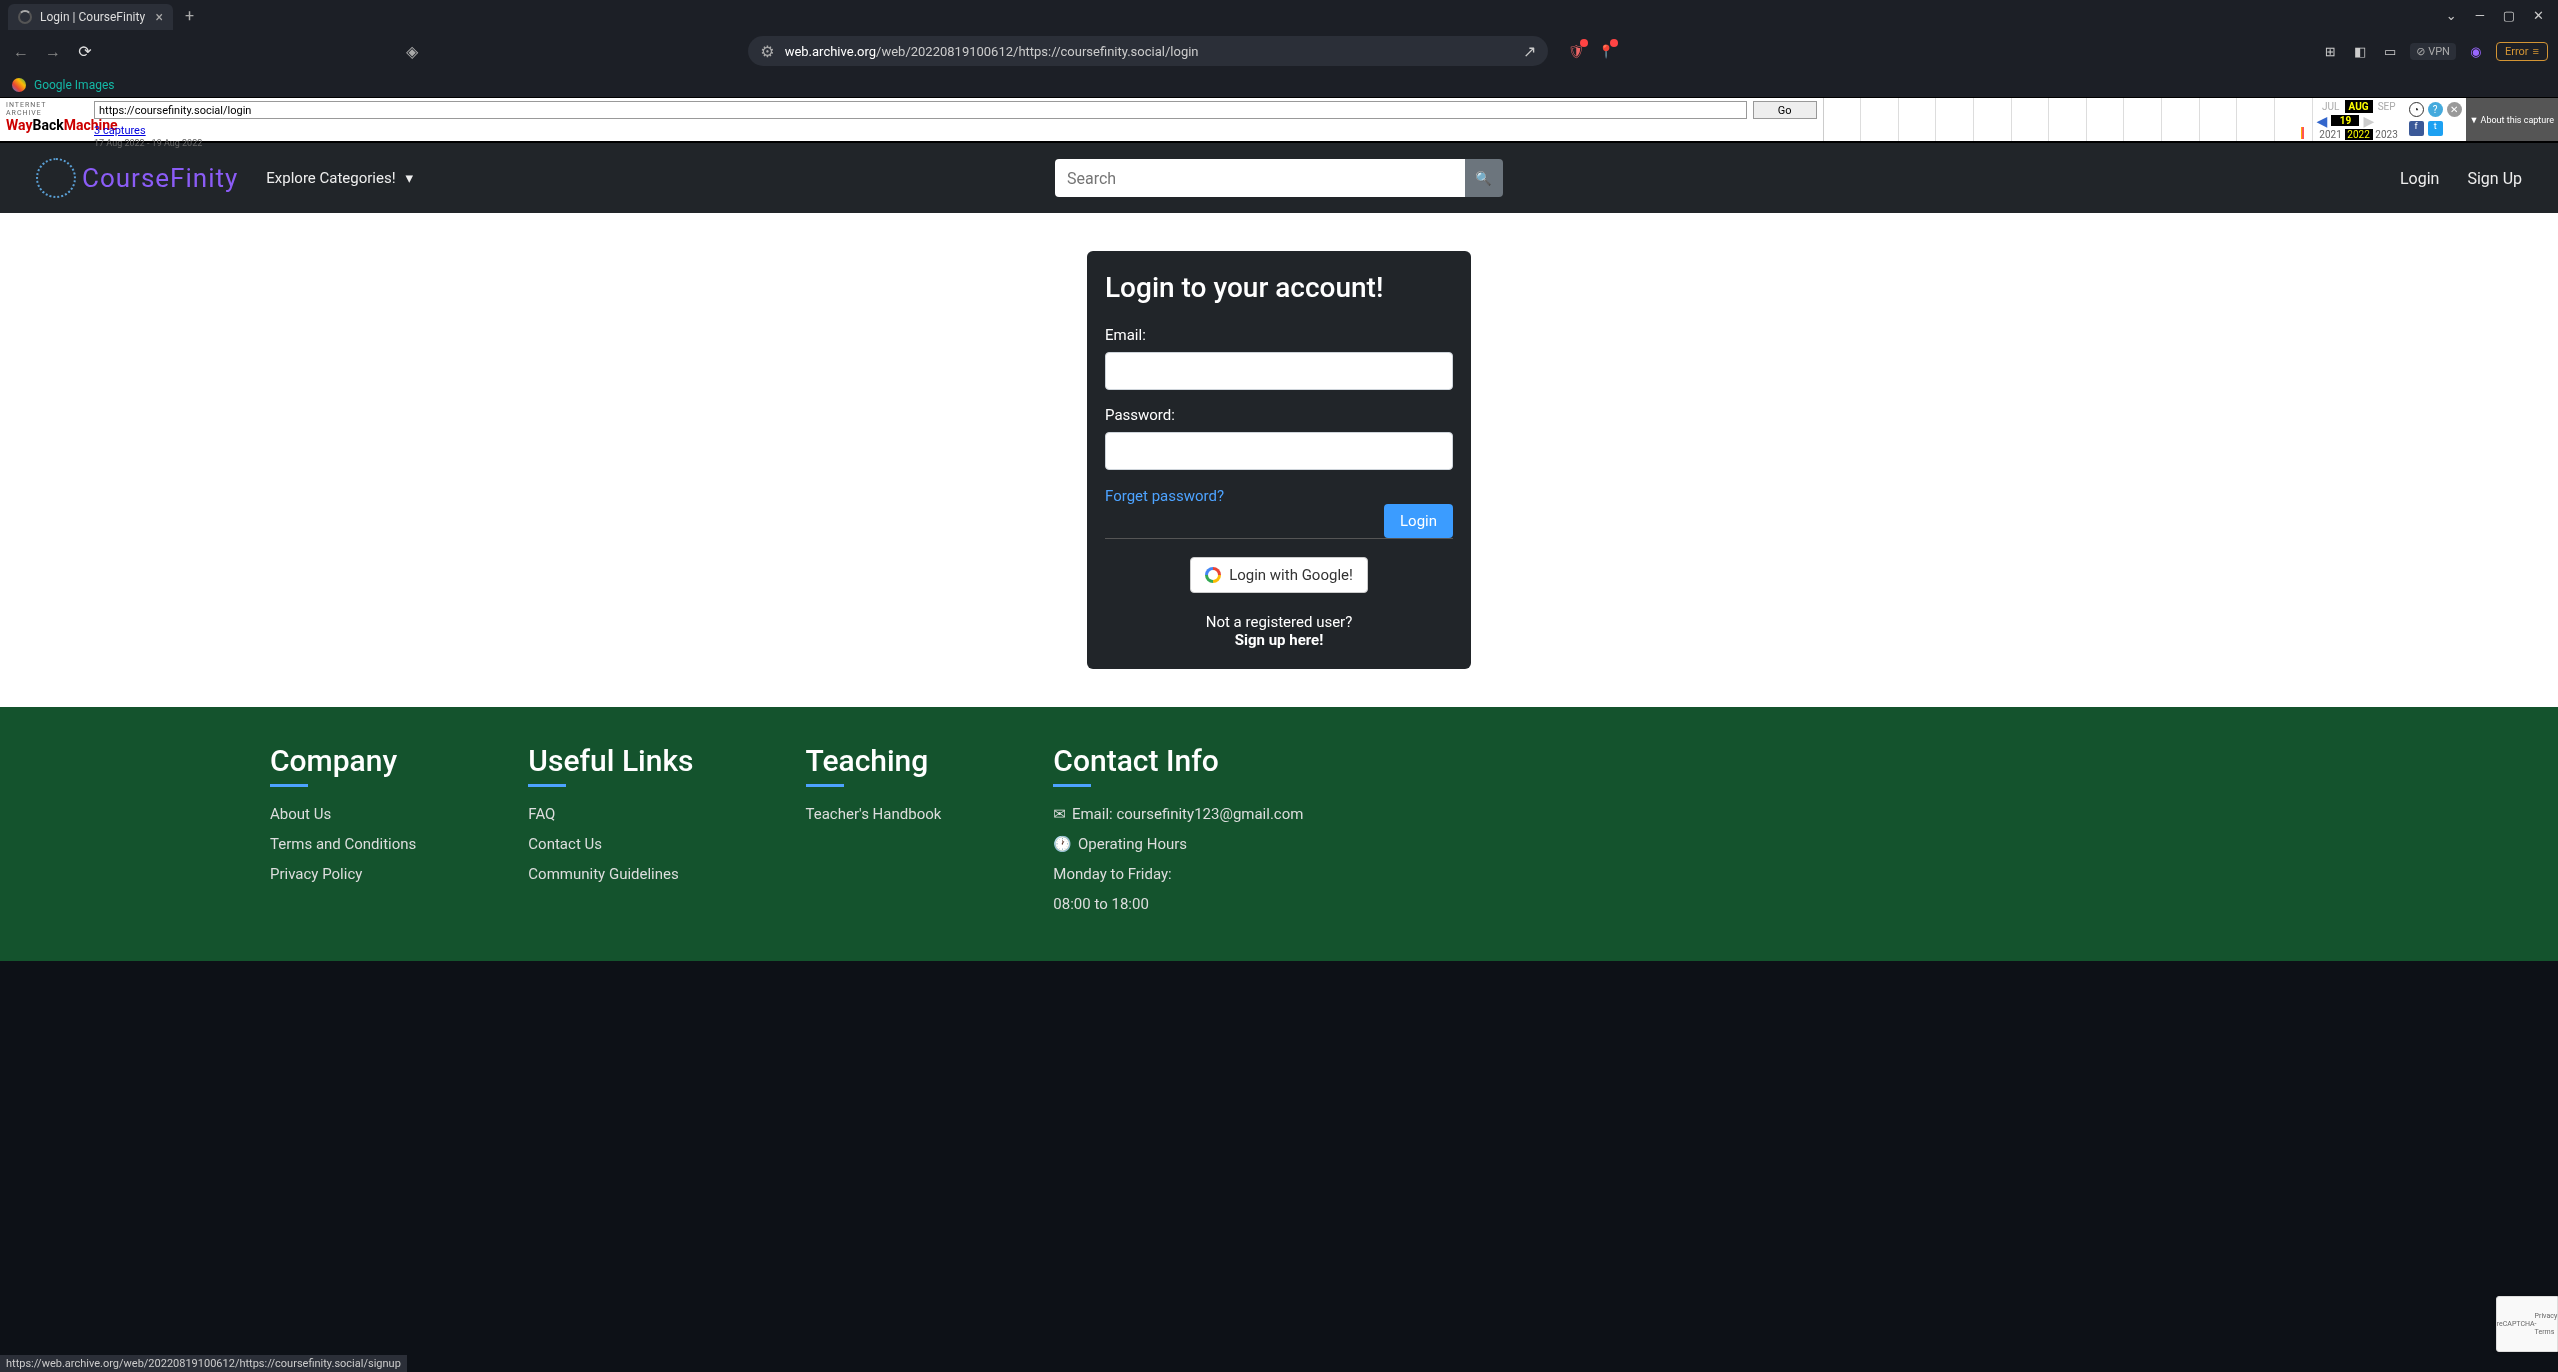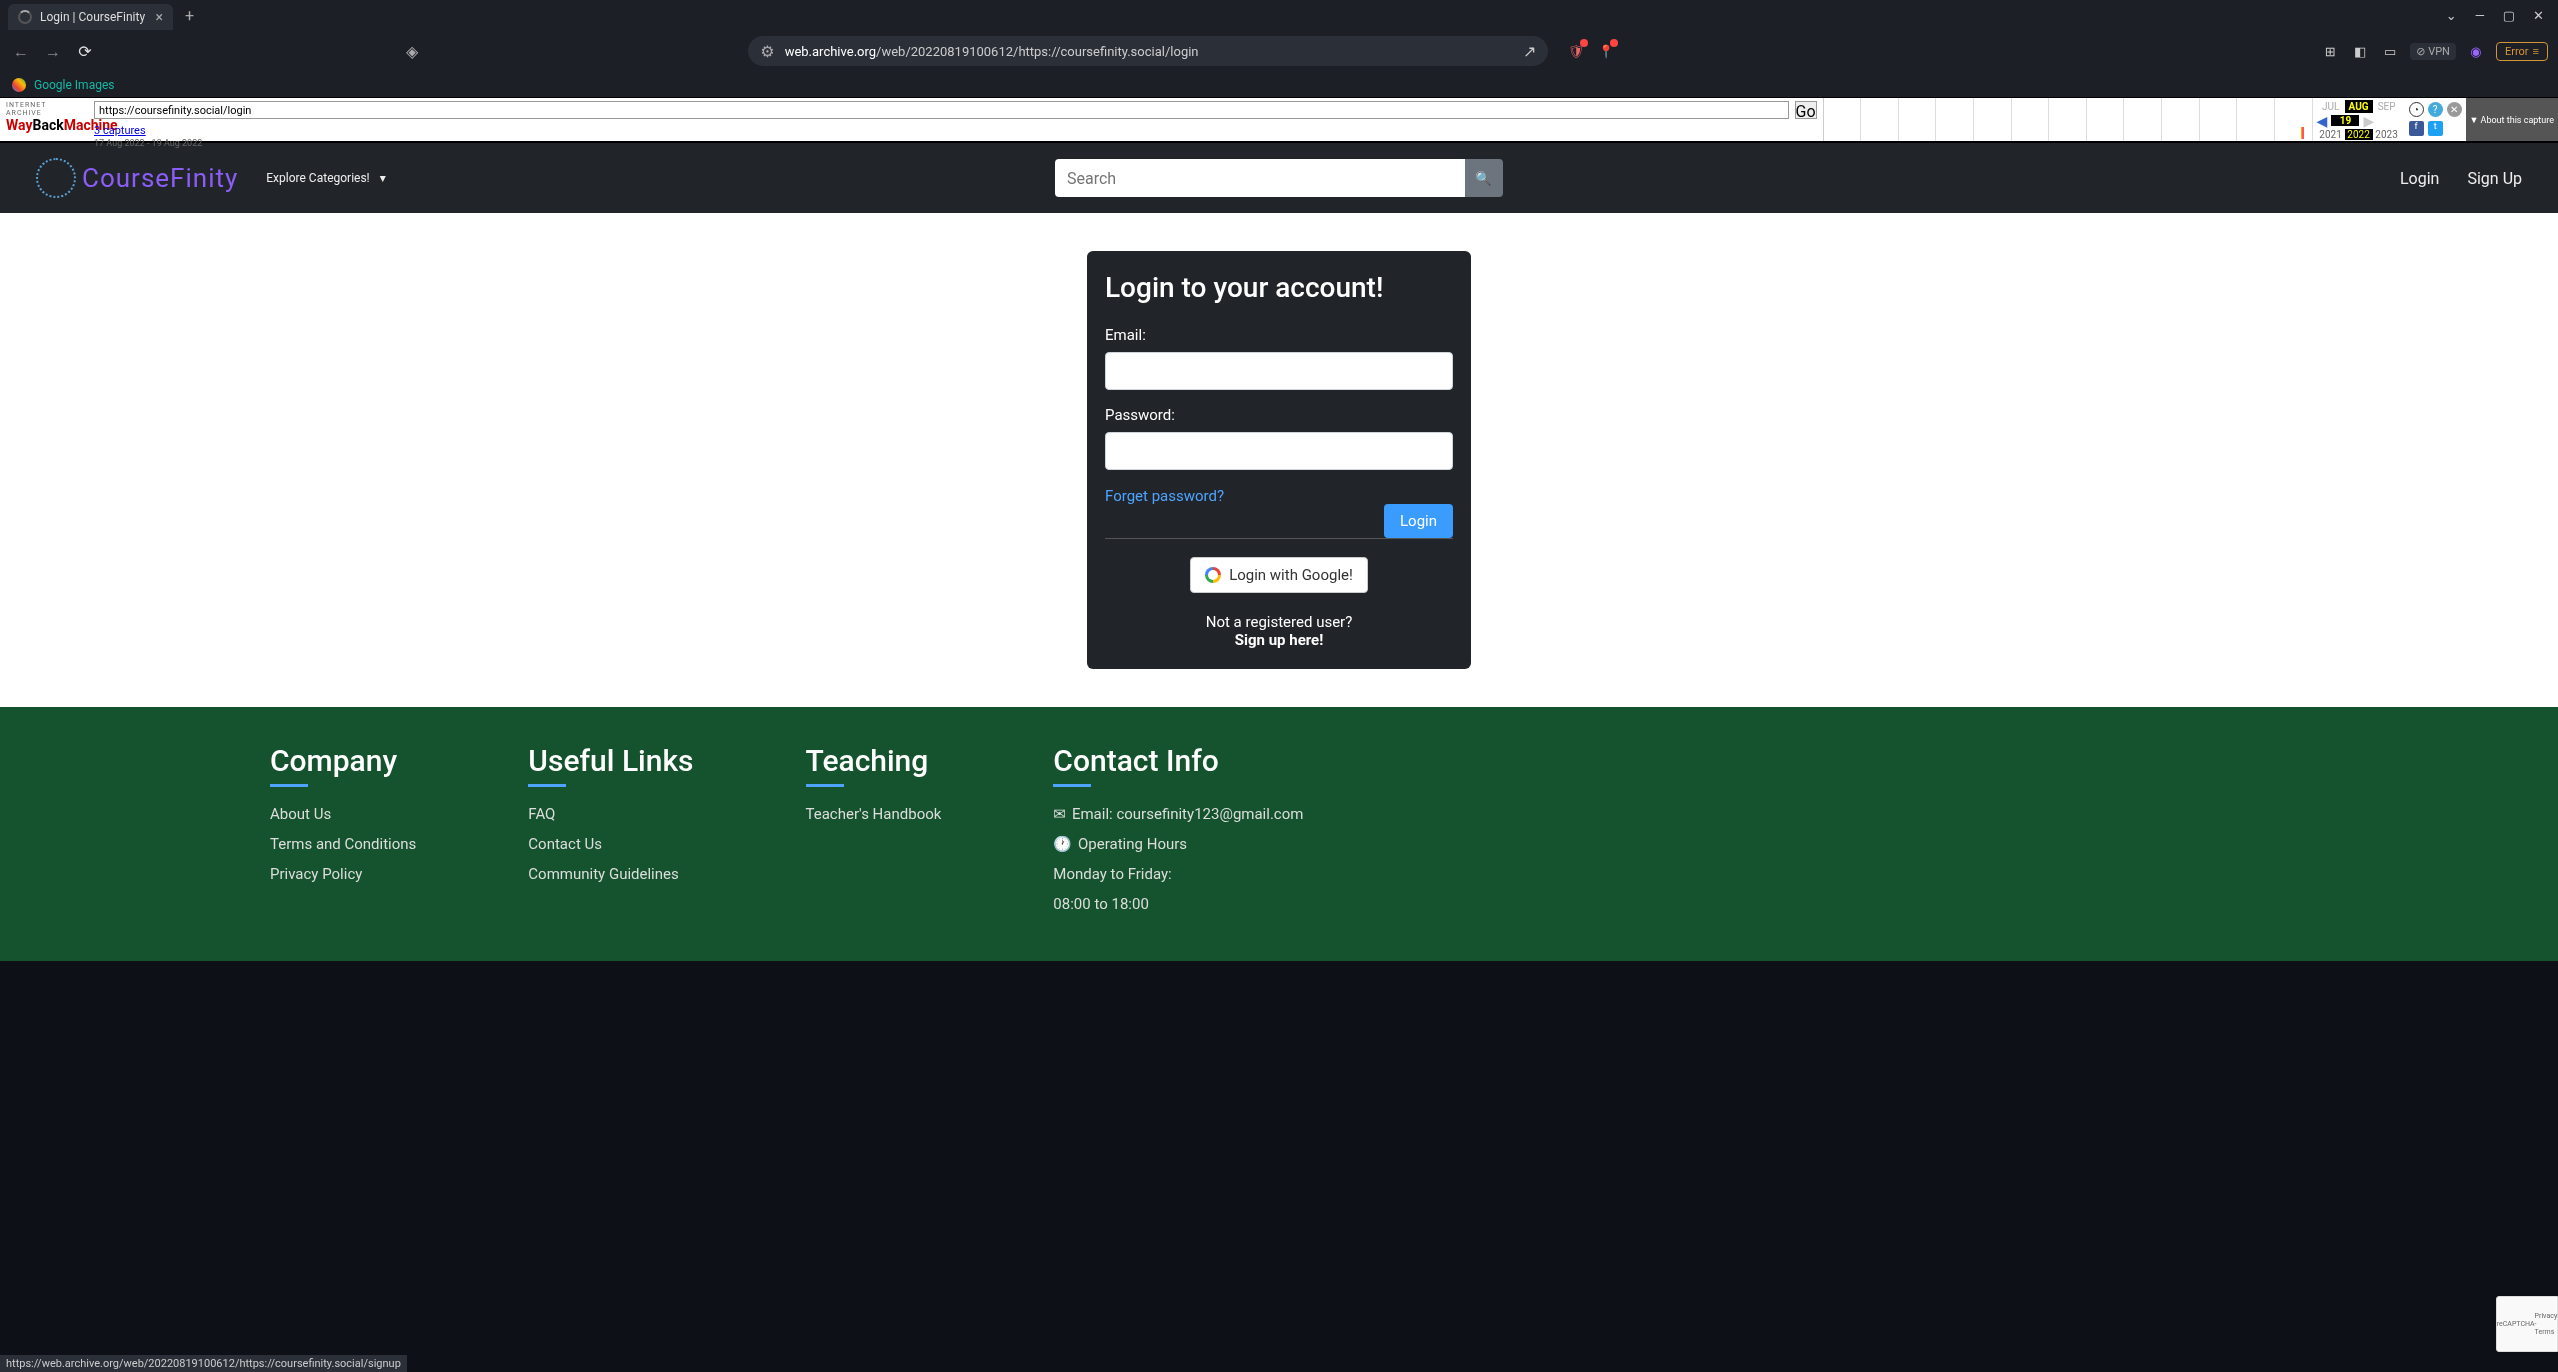--- a/index.html
+++ b/index.html
@@ -32,21 +32,21 @@
 
 
 .wayback{background:#fff;height:45px;display:flex;border-bottom:2px solid #000}
 .wayback-logo{width:88px;padding:3px 6px;color:#000}
 .wayback-logo .ia{font-size:7px;letter-spacing:1px;color:#666}
 .wayback-logo .wb{font-size:14px;font-weight:bold;font-family:Georgia,serif}
 .wayback-logo .wb .red{color:#c00}
 .wayback-main{flex:1;padding:3px 6px}
 .wayback-url-row{display:flex;gap:6px;align-items:center}
 .wayback-url{flex:1;height:18px;border:1px solid #999;font-size:11px;padding:0 4px;color:#000;background:#fff}
-.wayback-go{height:18px;font-size:16px;padding:0 0;background:#eee;border:1px solid #999;color:#000}
+.wayback-go{height:18px;font-size:11px;padding:0 24px;background:#eee;border:1px solid #999;color:#000}
 .wayback-captures{font-size:11px;color:#00d;text-decoration:underline;margin-top:1px}
 .wayback-range{font-size:9px;color:#666}
 .wayback-timeline{width:490px;border-left:1px solid #ccc;display:flex;position:relative}
 .wayback-timeline .bar{flex:1;border-right:1px solid #ddd;position:relative}
 .wayback-timeline .mark{position:absolute;bottom:2px;width:2px;height:12px;background:#fa0}
 .wayback-cal{display:flex;align-items:center;padding:0 4px;gap:2px}
 .wayback-month{width:28px;text-align:center;font-size:10px}
 .wayback-month.curr{background:#000;color:#ff0;font-weight:bold;padding:1px 0}
 .wayback-month.dim{color:#aaa}
 .wayback-day{font-size:10px;font-weight:bold;color:#000;text-align:center}
@@ -57,21 +57,21 @@
 .wb-ico{width:15px;height:15px;border-radius:50%;font-size:10px;display:flex;align-items:center;justify-content:center}
 .wb-share{background:#3b5998;color:#fff;font-size:9px;border-radius:2px}
 .wayback-about{background:#555;color:#fff;font-size:9px;padding:2px 4px;display:flex;align-items:center;gap:2px}
 
 
 .site-nav{background:#212529;height:70px;display:flex;align-items:center;padding:0 36px}
 .logo{display:flex;align-items:center;gap:6px;font-size:26px;font-family:monospace}
 .logo-dots{width:40px;height:40px;position:relative}
 .logo-dots::before{content:"";position:absolute;inset:0;border:2px dotted #5a9fd4;border-radius:50%}
 .logo-text{color:#8b5cf6;letter-spacing:1px}
-.nav-dropdown{margin-left:28px;color:#eee;font-size:12px;display:flex;align-items:center;gap:10px}
+.nav-dropdown{margin-left:28px;color:#eee;font-size:15px;display:flex;align-items:center;gap:10px}
 .search-wrap{margin-left:auto;margin-right:auto;display:flex;position:absolute;left:50%;transform:translateX(-50%)}
 .search-input{width:410px;height:38px;border:none;border-radius:4px 0 0 4px;padding:0 12px;font-size:16px;color:#333}
 .search-btn{width:38px;height:38px;background:#6c757d;border:none;border-radius:0 4px 4px 0;color:#fff;display:flex;align-items:center;justify-content:center}
 .nav-right{margin-left:auto;display:flex;gap:28px;font-size:16px}
 .nav-link{color:#eee}
 
 
 .main{background:#fff;min-height:450px;display:flex;justify-content:center;padding:38px 0}
 .login-card{background:#212529;border-radius:6px;width:384px;padding:20px 18px;color:#fff}
 .login-title{font-size:28px;font-weight:500;margin-bottom:22px}

